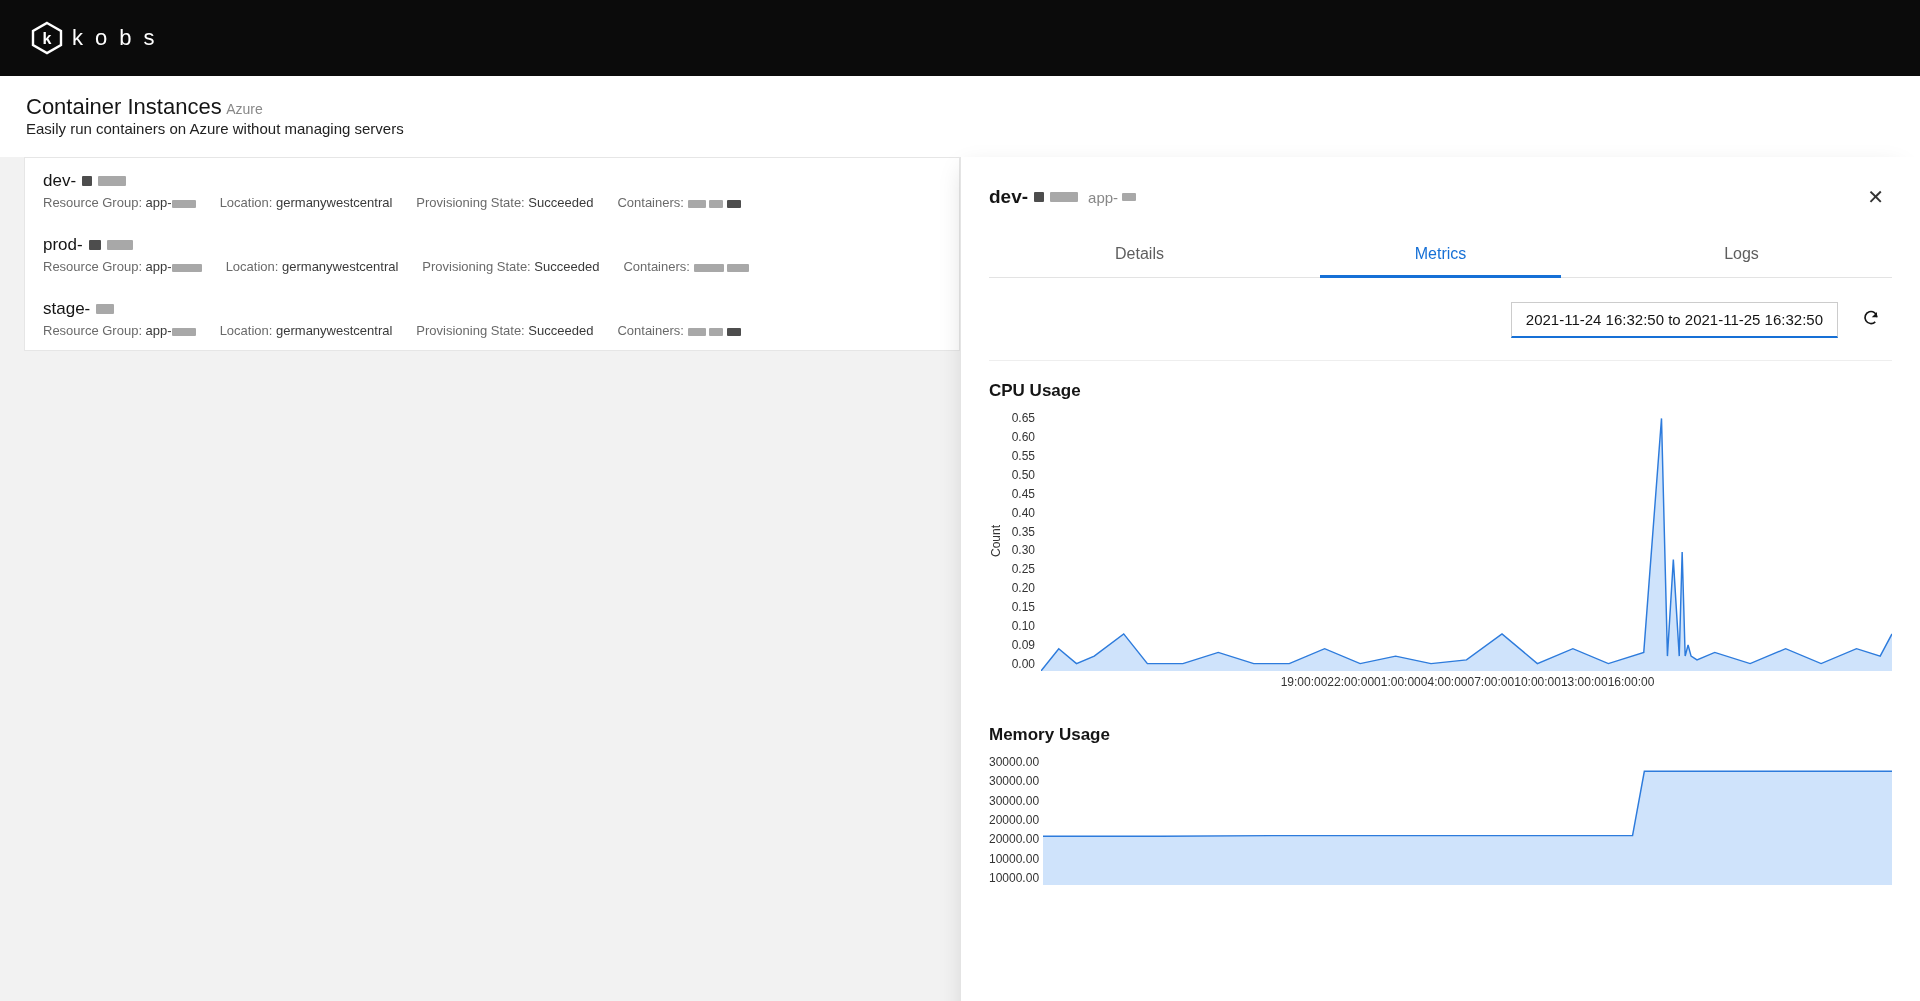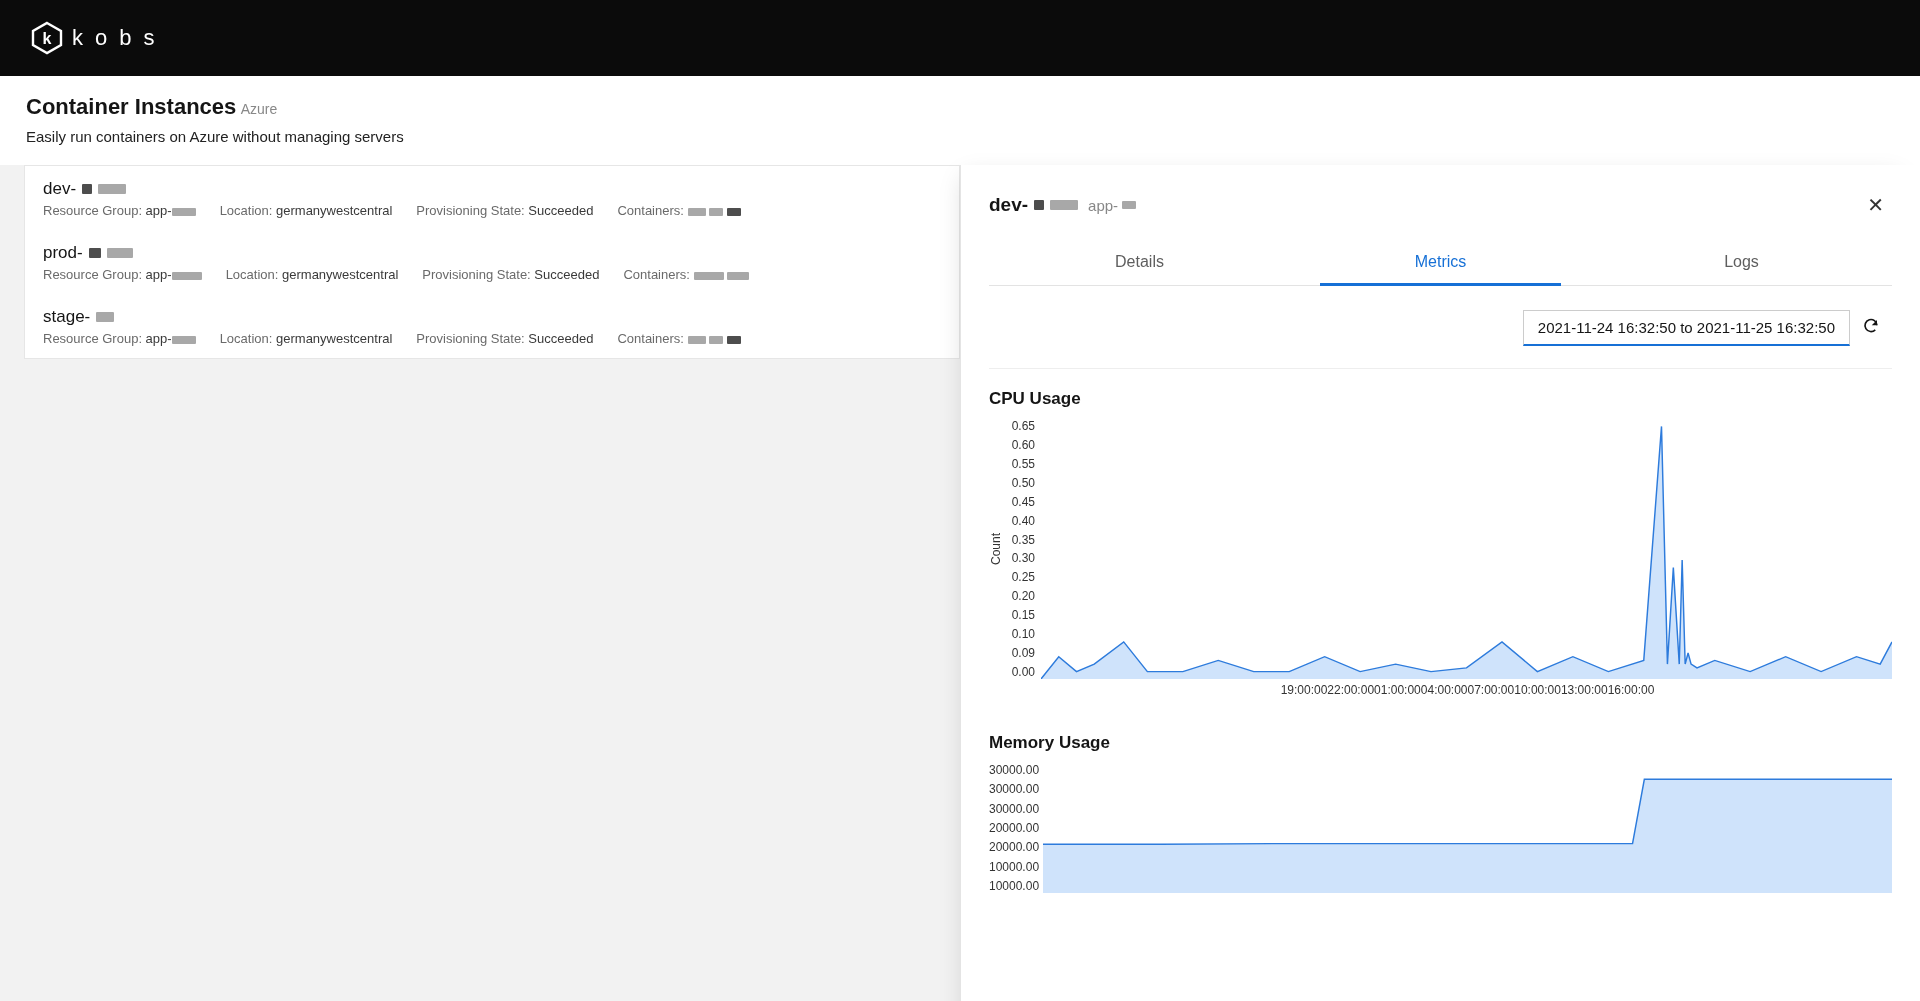--- a/index.html
+++ b/index.html
@@ -15,23 +15,23 @@
   }
   .logo { display: flex; align-items: center; gap: 6px; }
   .logo-hex {
     width: 34px; height: 34px; position: relative; display: inline-block;
   }
   .logo-hex svg { width: 34px; height: 34px; }
   .logo-text { color: #fff; font-size: 22px; letter-spacing: 12px; margin-left: 2px; font-weight: 400; }
 
   
   .pagehead { background: #fff; padding: 18px 26px 20px; }
-  .pagehead h1 { font-size: 22px; font-weight: 700; display: inline-block; text-align: center; }
+  .pagehead h1 { font-size: 22px; font-weight: 400; display: inline-block; text-align: center; }
   .pagehead .sub { color: #888; font-size: 14px; margin-left: 0; }
-  .pagehead p  { font-size: 15px; color: #222; margin-top: 8px; }
+  .pagehead p  { font-size: 15px; color: #222; margin-top: 0; }
 
   
   .main { display: flex; gap: 0; }
   .left { flex: 1 1 auto; padding: 0; }
   .card {
     background: #fff; margin: 0 0 0 24px; border: 1px solid #e6e6e6;
   }
   .row { padding: 12px 18px 12px; border-top: 1px solid transparent; cursor: pointer; }
   .row + .row { border-top: 1px solid transparent; }
   .row h3 { font-size: 17px; font-weight: 500; display: flex; align-items: center; gap: 6px; }
@@ -56,21 +56,21 @@
   .tabs { display: flex; border-bottom: 1px solid #e3e3e3; margin: 0 28px; }
   .tab  { flex: 1; text-align: center; padding: 14px 0 14px; font-size: 16px; color: #5e5e5e; cursor: pointer; position:relative; }
   .tab.active { color: #1670d6; }
   .tab.active::after {
     content:""; position:absolute; left:10%; right:10%; bottom:-1px;
     height:3px; background:#1670d6;
   }
 
   .panel-body { padding: 22px 28px; }
   .controls {
-    display:flex; justify-content:flex-end; align-items:center; gap:0;
+    display:flex; justify-content:flex-end; align-items:center; gap:12px;
     border-bottom:1px solid #eee; padding-bottom:20px; margin-bottom:20px;
   }
   .timerange {
     border:1px solid #ccc; border-bottom:2px solid #1670d6;
     padding:8px 14px; font-size:15px; cursor:pointer; background:#fff;
   }
   .refresh {
     width:42px; height:40px; display:flex; align-items:center; justify-content:center;
     cursor:pointer; border:1px solid transparent; font-size:18px;
   }

